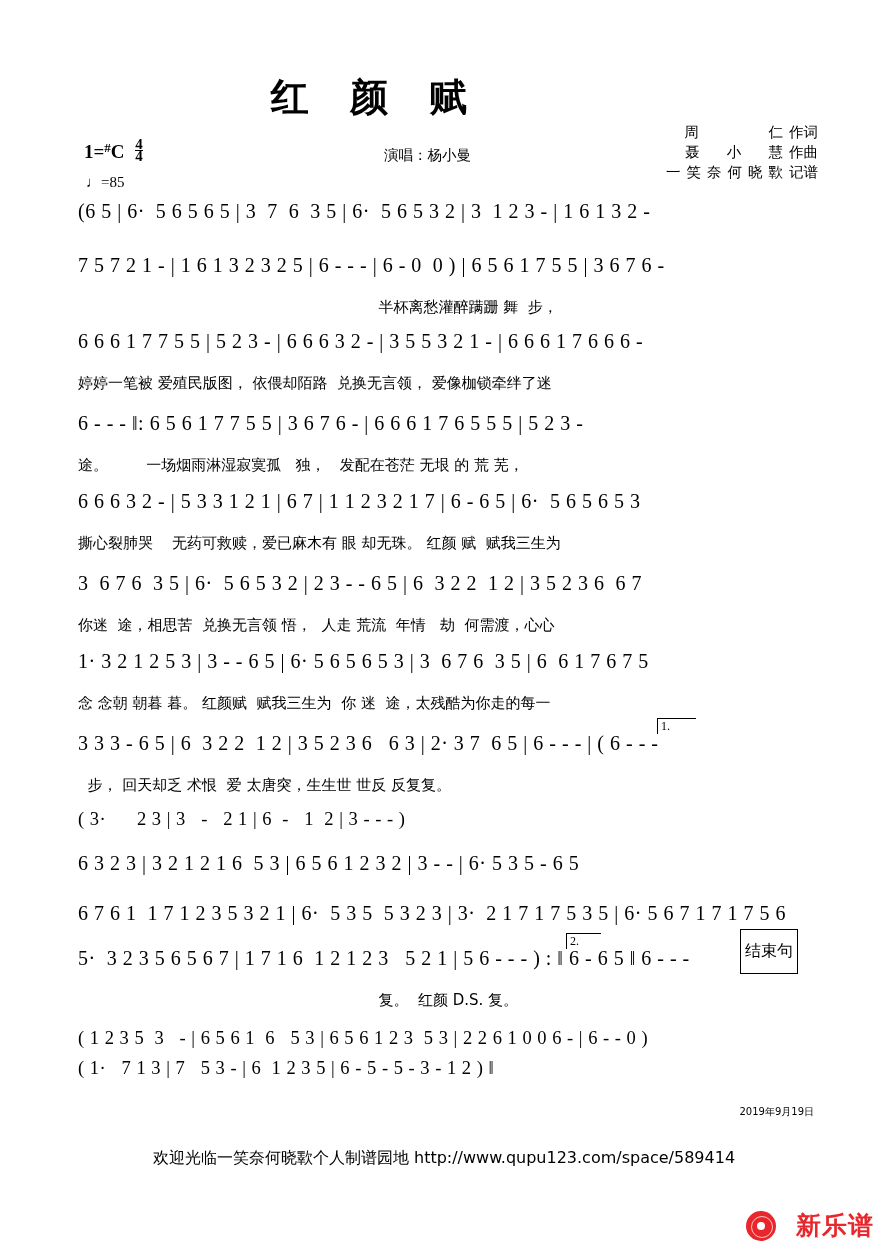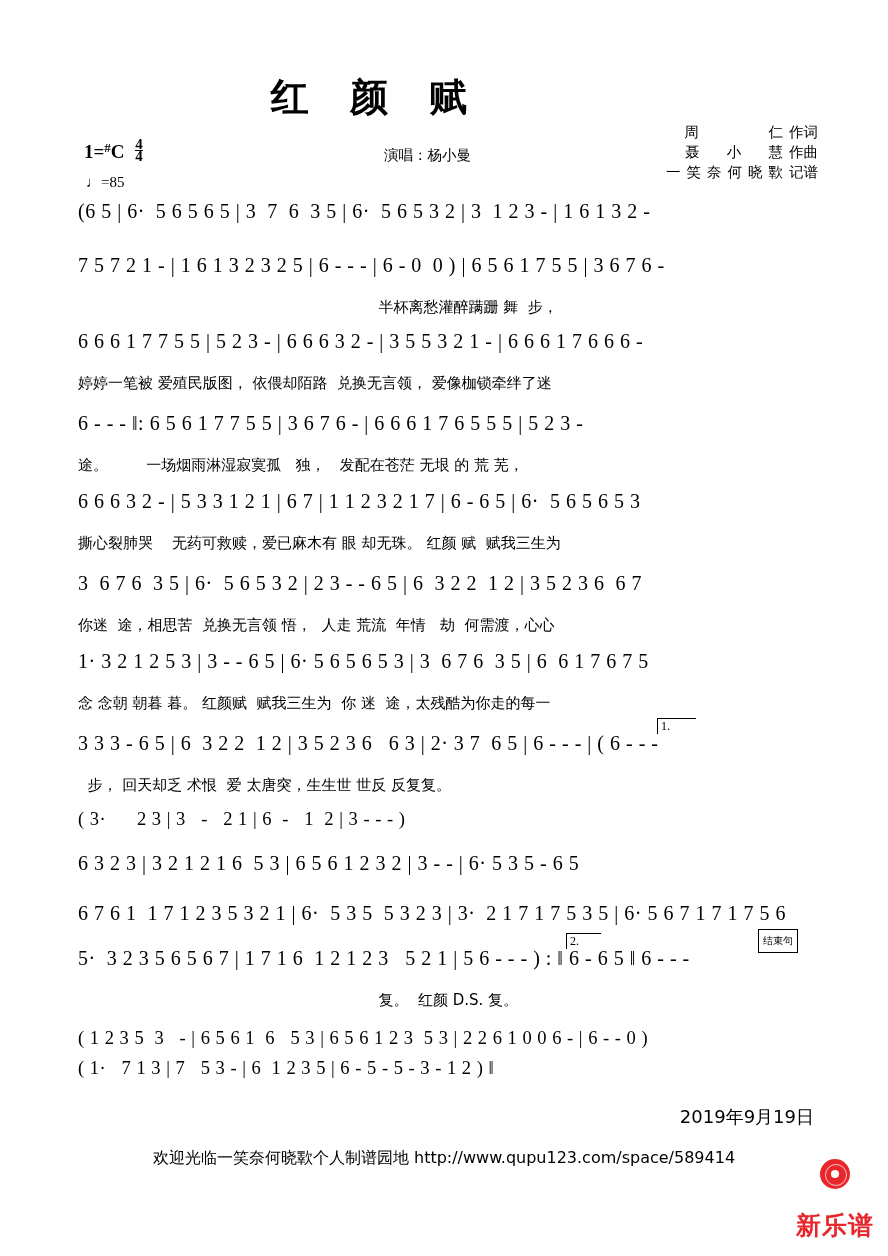--- a/index.html
+++ b/index.html
@@ -108,40 +108,39 @@
     white-space: pre;
     line-height: 22px;
     margin-top: 18px;
   }
   .notes.small { font-size: 18.5px; }
 
   .footer-date {
     position: absolute;
     right: 74px;
     top: 1105px;
-    font-size: 18px;
+    font-size: 10px;
     font-family: "DejaVu Sans", sans-serif;
   }
   .footer-link {
     position: absolute;
     left: 0;
     top: 1148px;
     width: 888px;
     text-align: center;
     font-size: 16px;
     font-family: "DejaVu Sans", sans-serif;
   }
   .watermark {
     position: absolute;
     right: 14px;
     bottom: 14px;
     display: flex;
     align-items: center;
     gap: 20px;
-    flex-direction: column;
   }
   .wm-disc {
     width: 30px; height: 30px;
     border-radius: 50%;
     background: #e8262b;
     position: relative;
   }
   .wm-disc::after {
     content: "";
     position: absolute;
@@ -245,21 +244,21 @@
   <div class="sysrow" style="top:850px">
     <div class="notes">6 3 2 3 | 3 2 1 2 1 6  5 3 | 6 5 6 1 2 3 2 | 3 - - | 6· 5 3 5 - 6 5</div>
   </div>
 
   <div class="sysrow" style="top:900px">
     <div class="notes">6 7 6 1  1 7 1 2 3 5 3 2 1 | 6·  5 3 5  5 3 2 3 | 3·  2 1 7 1 7 5 3 5 | 6· 5 6 7 1 7 1 7 5 6</div>
   </div>
 
   <div class="sysrow" style="top:945px">
     <div style="position:absolute;left:488px;top:-12px;font-size:12px;font-family:'Liberation Serif',serif;border-left:1.2px solid #000;border-top:1.2px solid #000;padding:0 22px 0 3px;">2.</div>
-    <div style="position:absolute;right:20px;top:-16px;font-size:10px;font-family:'DejaVu Sans',sans-serif;border:1.1px solid #000;padding:4px 4px;">结束句</div>
+    <div style="position:absolute;right:20px;top:-16px;font-size:16px;font-family:'DejaVu Sans',sans-serif;border:1.1px solid #000;padding:11px 4px;">结束句</div>
     <div class="notes">5·  3 2 3 5 6 5 6 7 | 1 7 1 6  1 2 1 2 3   5 2 1 | 5 6 - - - ) : ‖ 6 - 6 5 ‖ 6 - - -</div>
     <div class="lyrics">                                                               复。  红颜 D.S. 复。</div>
   </div>
 
   <div class="sysrow" style="top:1025px">
     <div class="notes small">( 1 2 3 5  3   - | 6 5 6 1  6   5 3 | 6 5 6 1 2 3  5 3 | 2 2 6 1 0 0 6 - | 6 - - 0 )</div>
   </div>
 
   <div class="sysrow" style="top:1055px">
     <div class="notes small">( 1·   7 1 3 | 7   5 3 - | 6  1 2 3 5 | 6 - 5 - 5 - 3 - 1 2 ) ‖</div>

